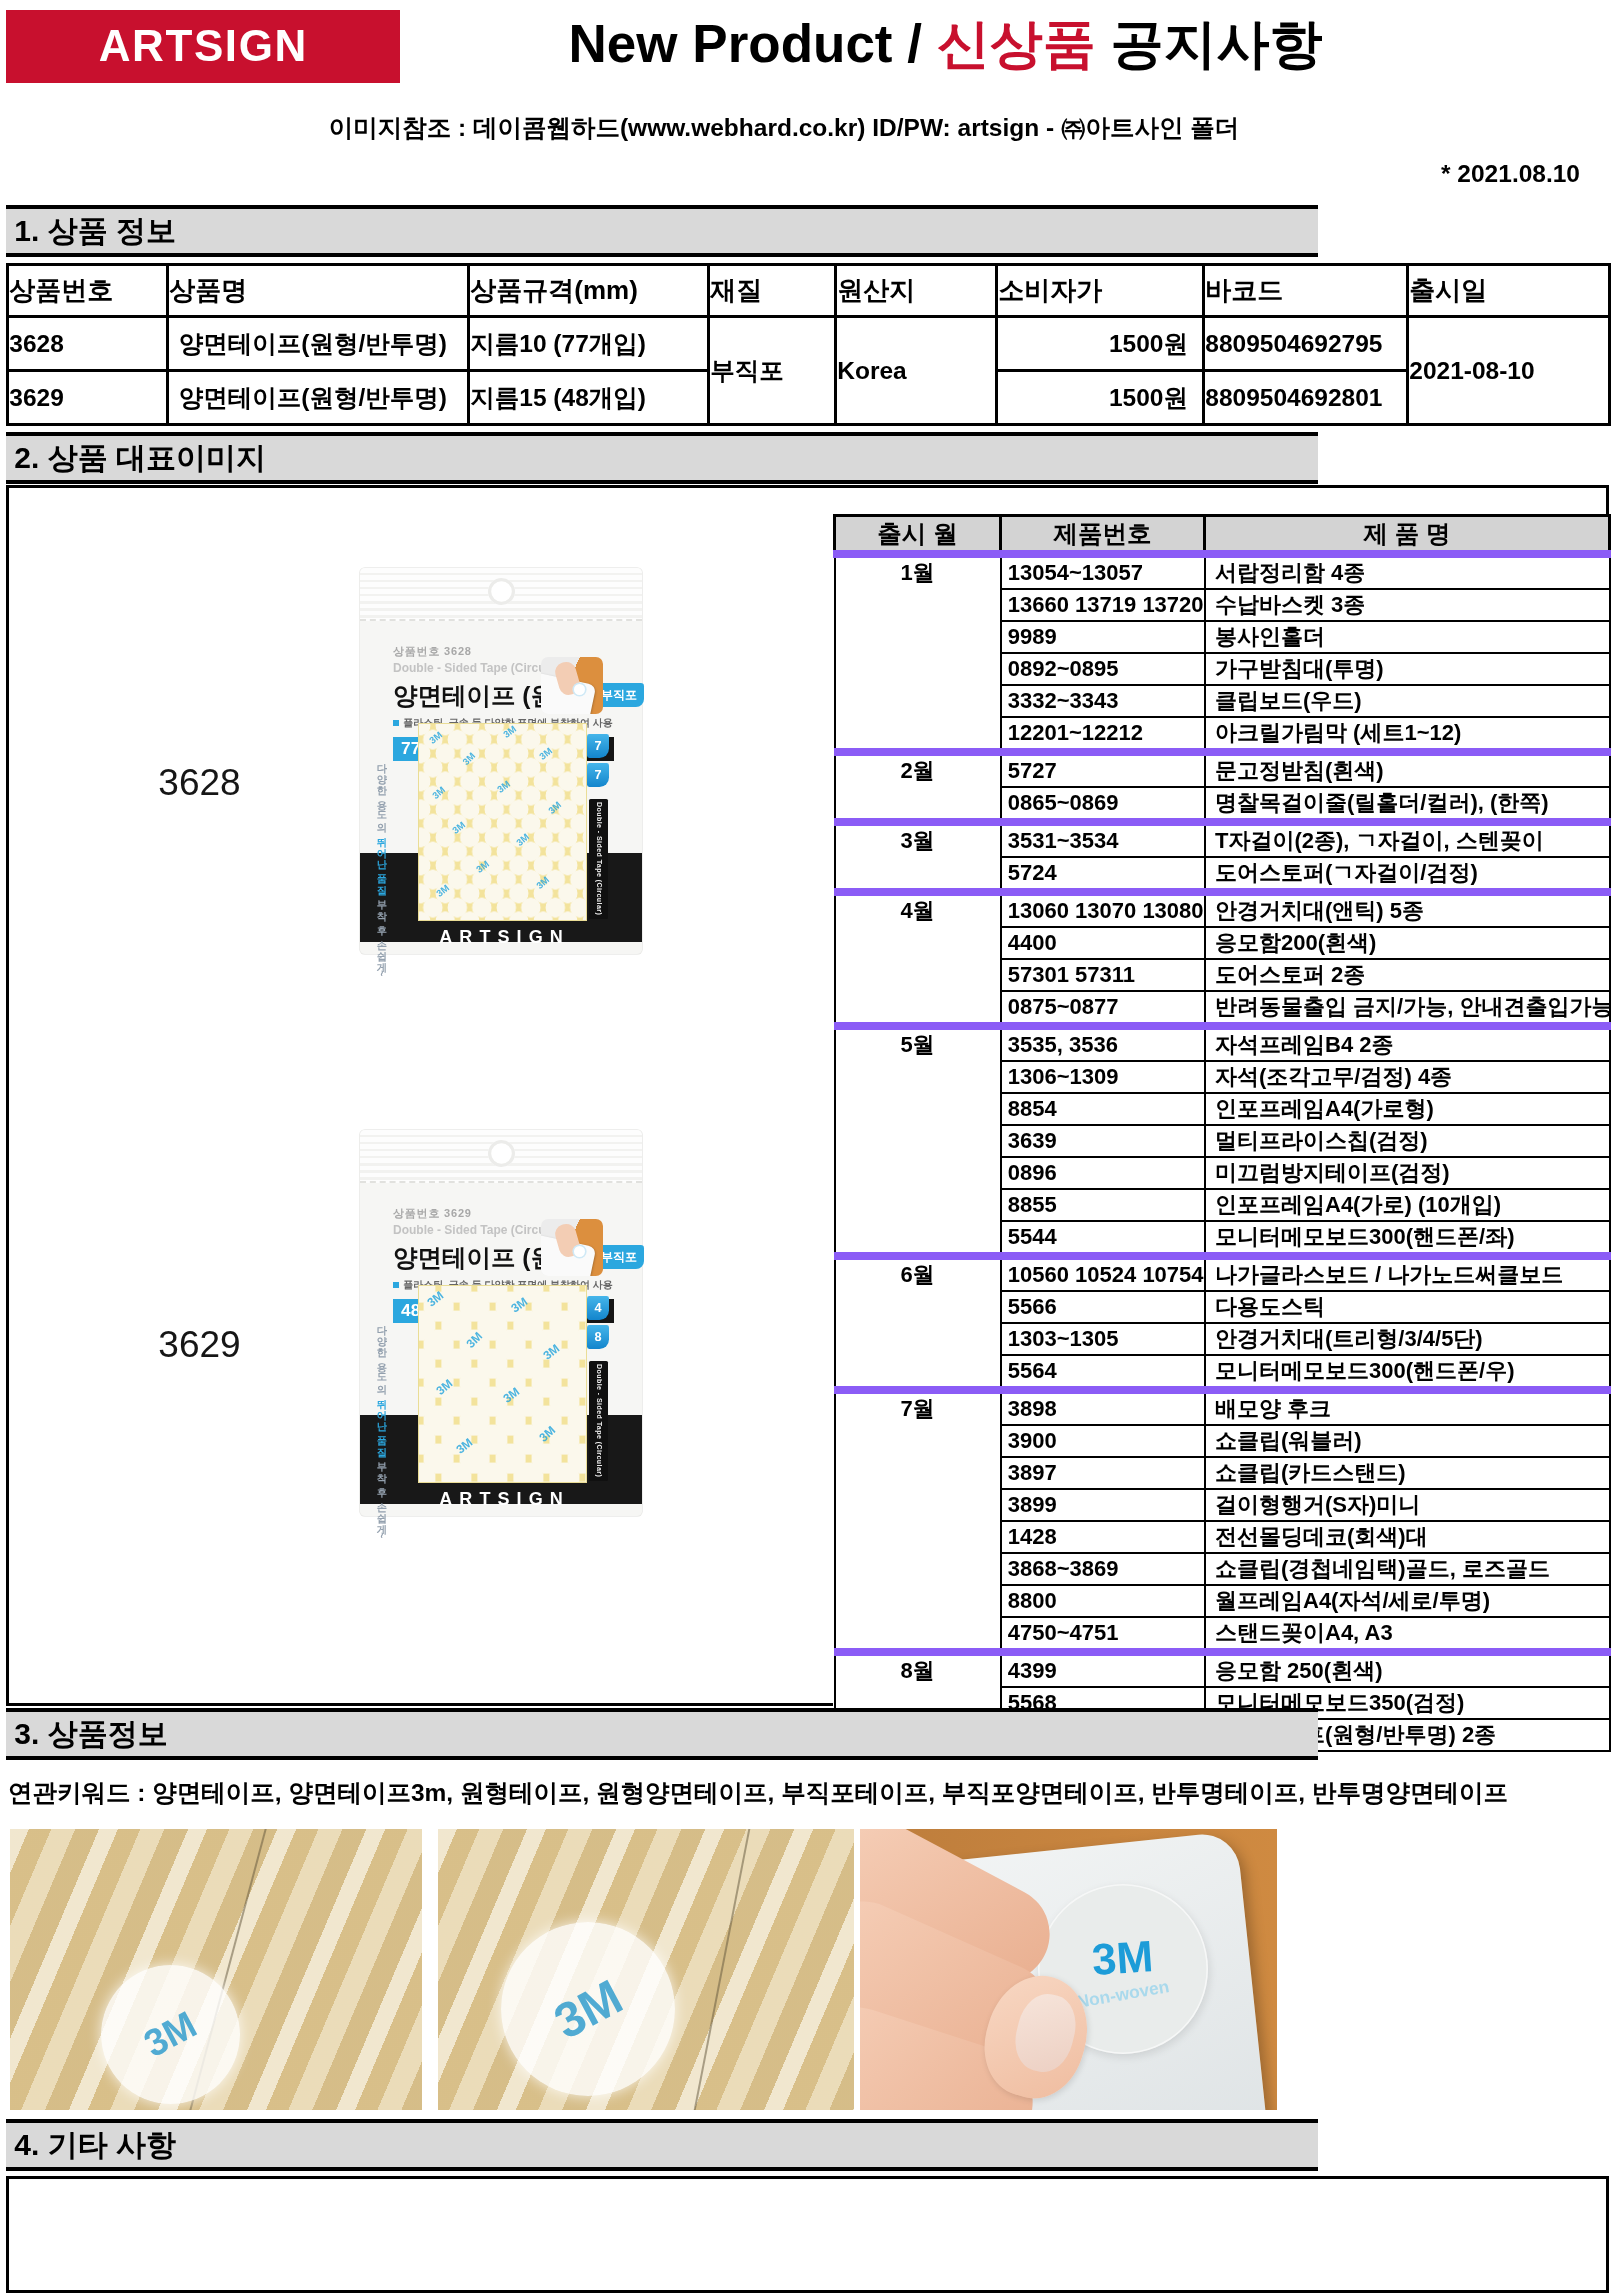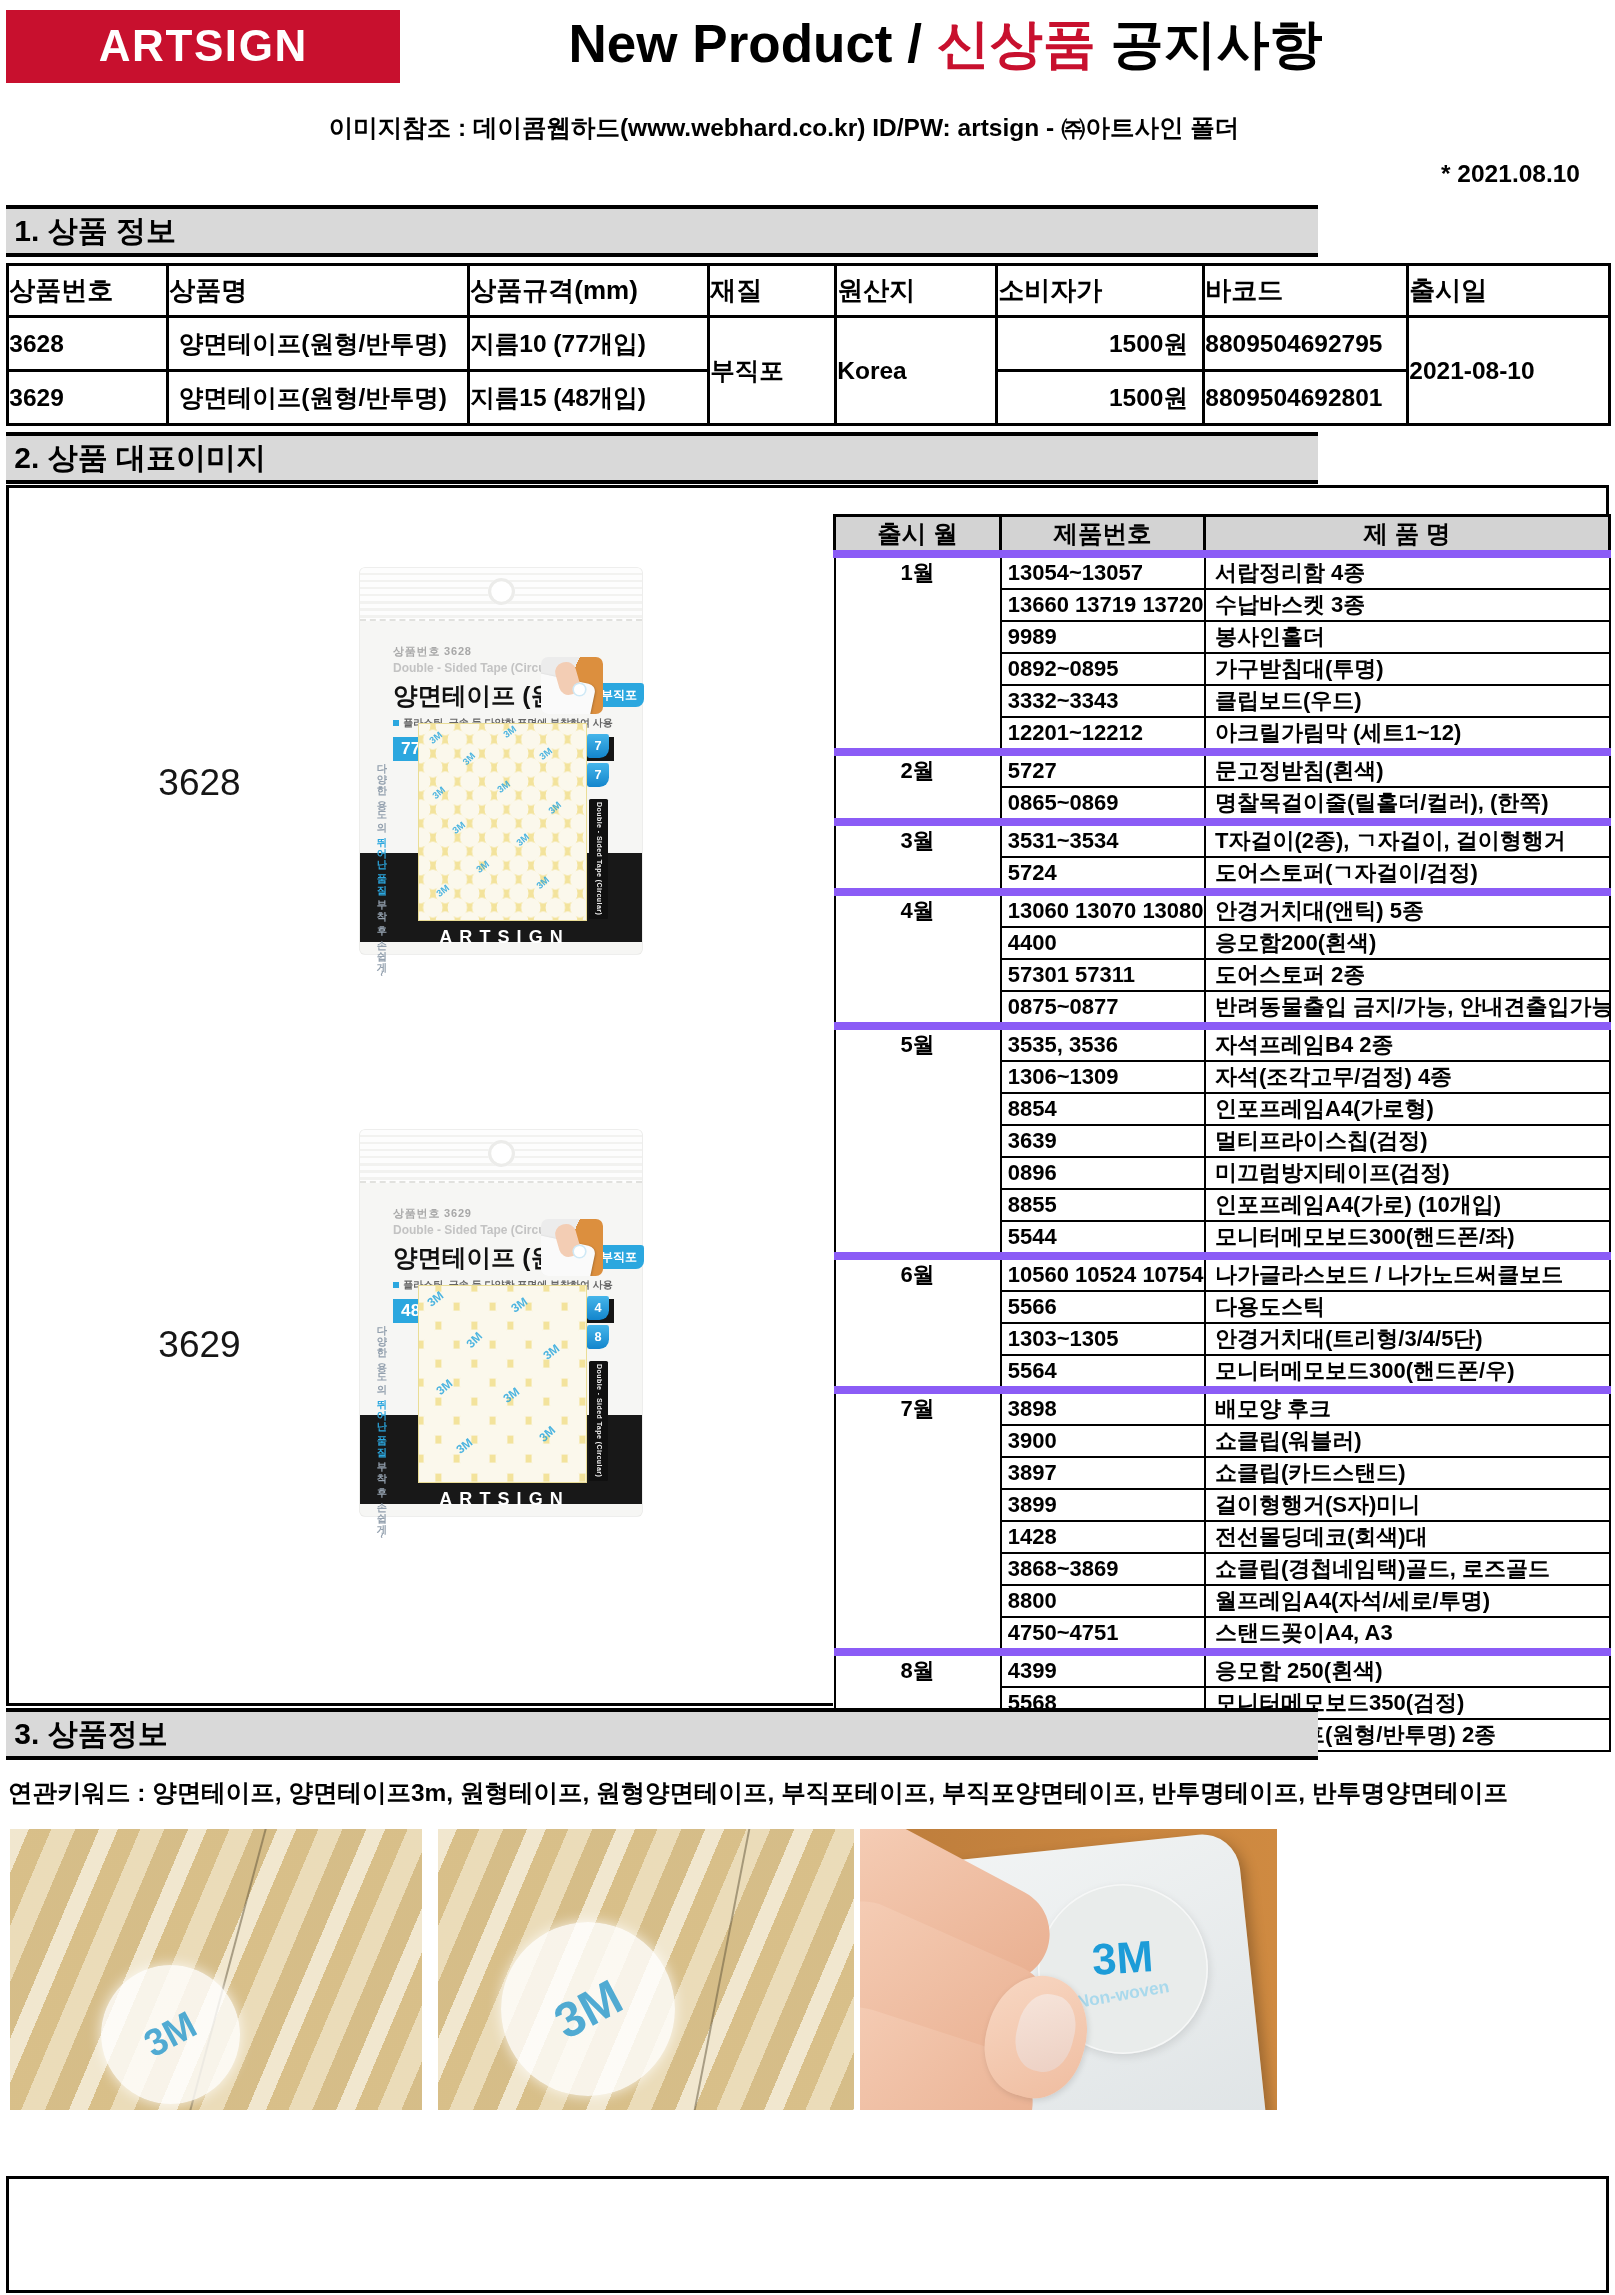--- a/index.html
+++ b/index.html
@@ -348,21 +348,21 @@
           <td class="num">5727</td>
           <td class="pname">문고정받침(흰색)</td>
         </tr>
         <tr>
           <td class="num">0865~0869</td>
           <td class="pname">명찰목걸이줄(릴홀더/컬러), (한쪽)</td>
         </tr>
         <tr class="gs">
           <td class="month" rowspan="2">3월</td>
           <td class="num">3531~3534</td>
-          <td class="pname">T자걸이(2종), ㄱ자걸이, 걸이형행거</td>
+          <td class="pname">T자걸이(2종), ㄱ자걸이, 스텐꽂이</td>
         </tr>
         <tr>
           <td class="num">5724</td>
           <td class="pname">도어스토퍼(ㄱ자걸이/검정)</td>
         </tr>
         <tr class="gs">
           <td class="month" rowspan="4">4월</td>
           <td class="num">13060 13070 13080</td>
           <td class="pname">안경거치대(앤틱) 5종</td>
         </tr>
@@ -494,16 +494,17 @@
       <span class="mk">3M</span>
       <span class="mk2">Non-woven</span>
     </div>
     <div class="f f1"></div>
     <div class="f f2"></div>
     <div class="f f3"></div>
     <div class="ftip"></div>
     <div class="nail"></div>
   </div>
 
+  <div class="abs band" id="band4">4. 기타 사항</div>
   <div class="abs" id="s4box"></div>
 
 </div>
 
 
 </body></html>

